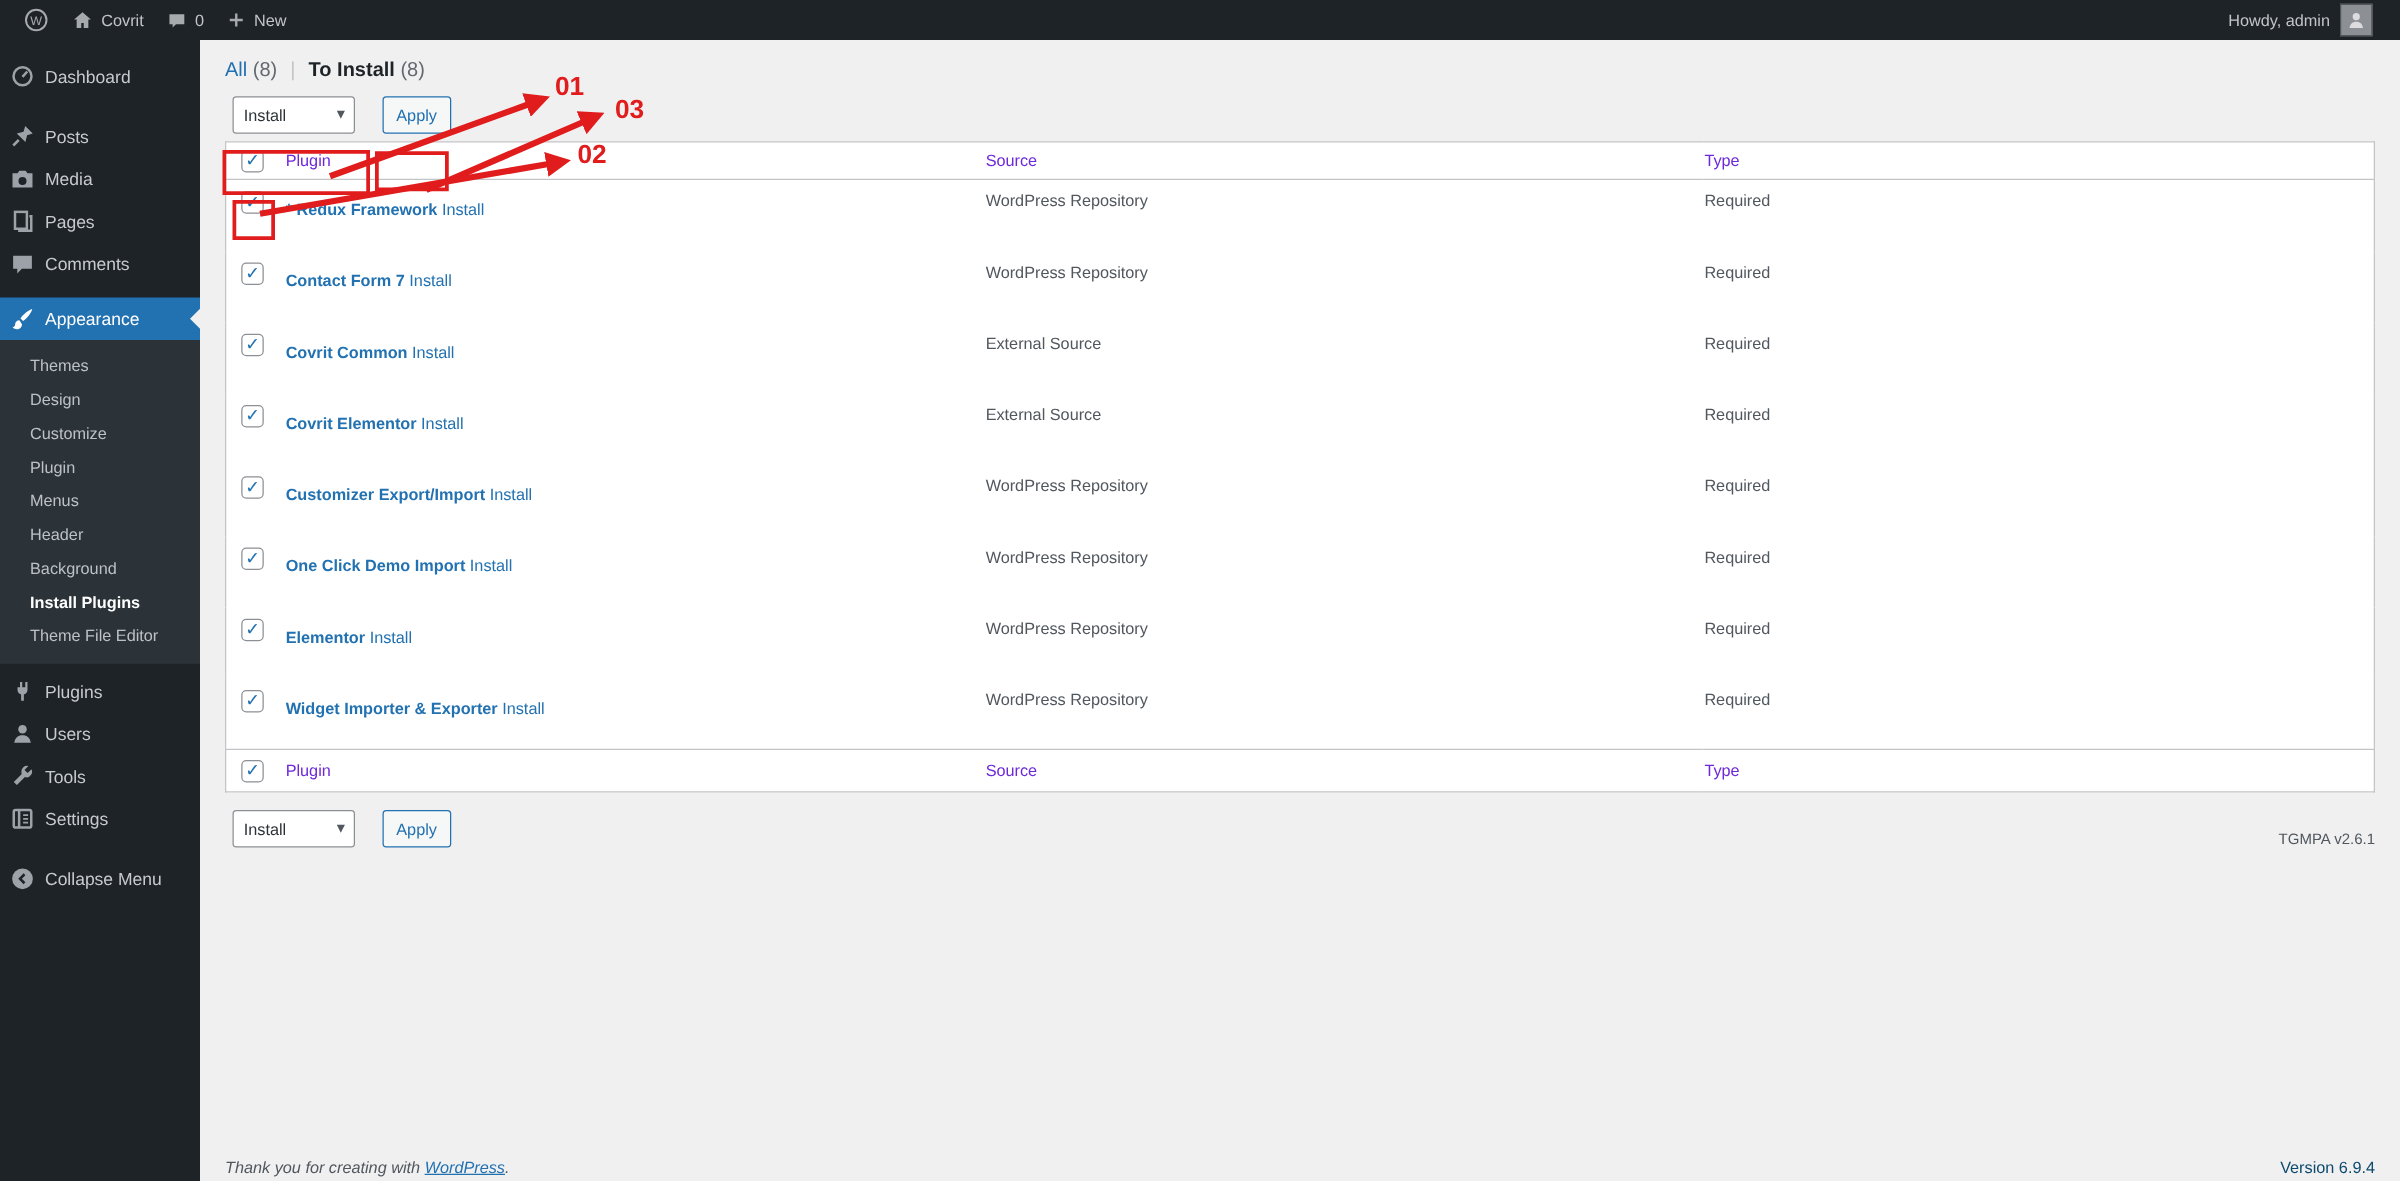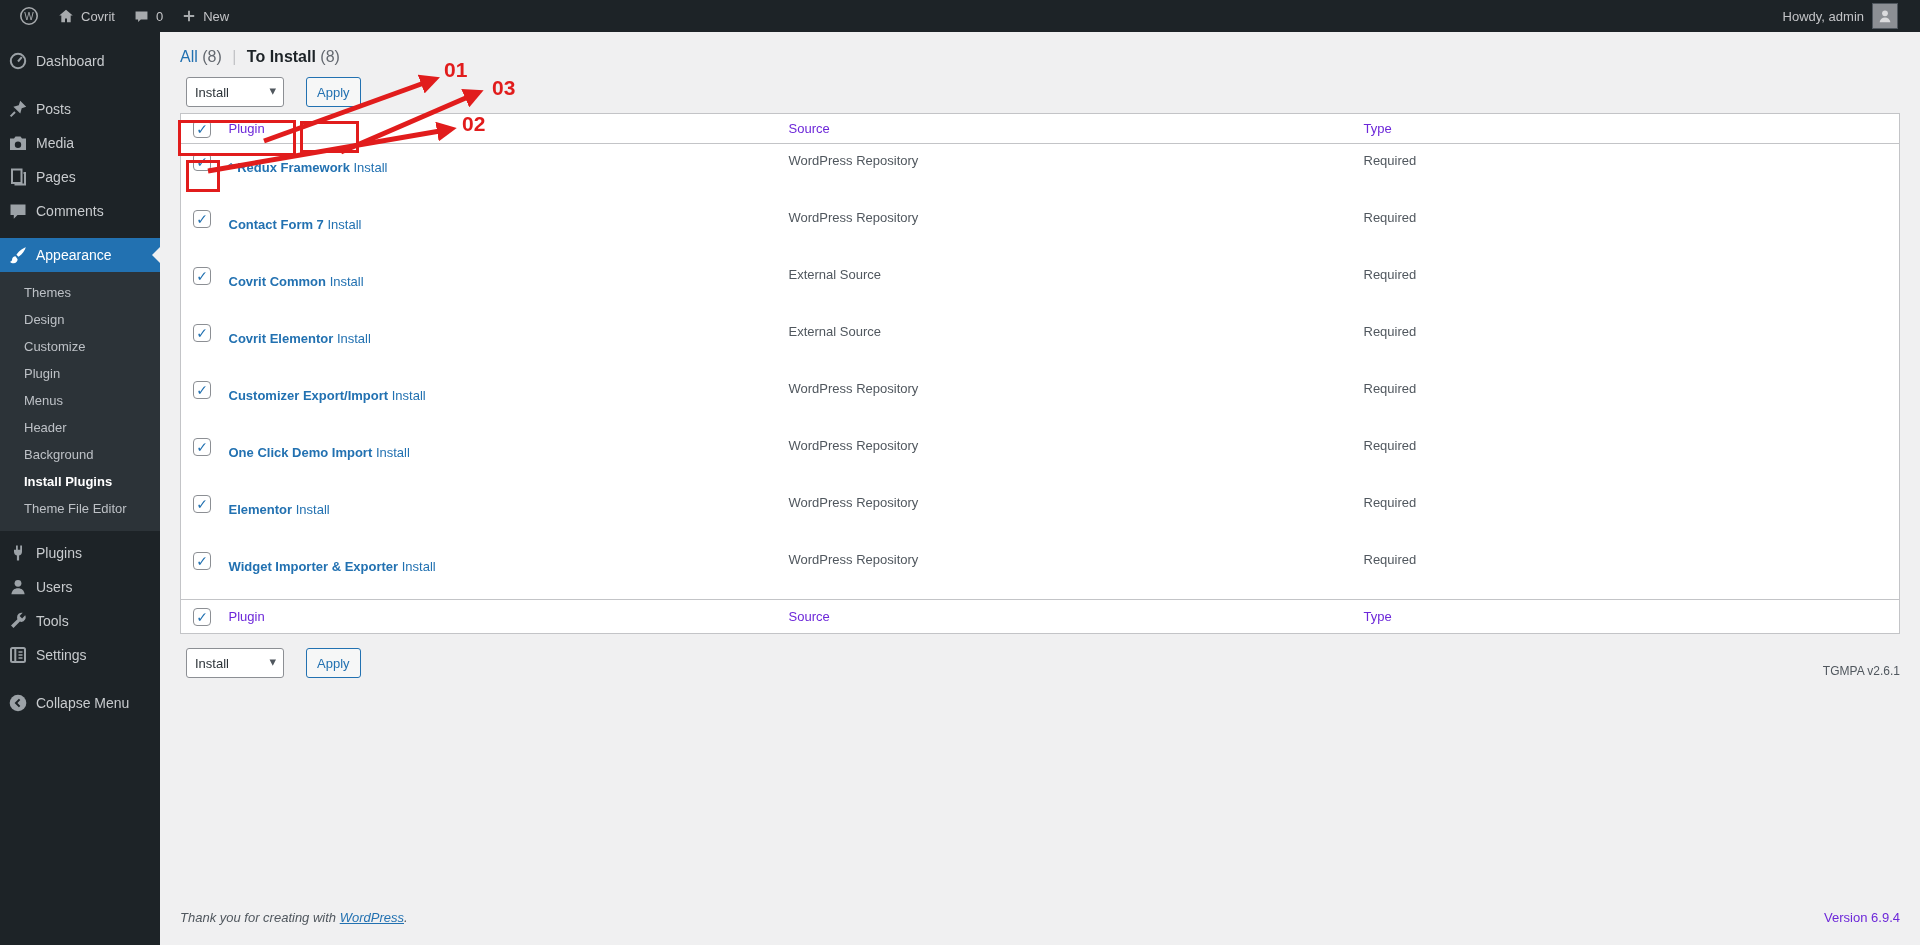--- a/index.html
+++ b/index.html
@@ -86,26 +86,26 @@
   .src, .typ { color:#50575e; }
   .chk {
     width:18px; height:18px; border:1px solid #8c8f94; border-radius:4px; background:#fff;
     display:inline-flex; align-items:center; justify-content:center; cursor:pointer;
     color:#2271b1; font-size:14px; font-weight:bold; line-height:1;
   }
   .chk::after { content:"\2713"; font-family:"DejaVu Sans", sans-serif; }
 
   
   #footer {
-    position:absolute; left:20px; right:20px; bottom:20px; display:flex;
+    position:absolute; left:20px; right:20px; bottom:4px; display:flex;
     justify-content:space-between; font-size:13px; color:#50575e;
   }
   .thanks { font-style:italic; }
   .thanks a { color:#2271b1; font-style:italic; cursor:pointer; }
-  .wpver { color:#6d28d9; }
+  .wpver { color:#0c4a6e; }
 
   
   #annotations { position:absolute; top:0; left:0; width:1920px; height:945px; pointer-events:none; z-index:60;text-align:right; }
   .redbox { position:absolute; border:3px solid #e11c1c; }
   .rb-select   { left:178px; top:120px; width:118px; height:36px; }
   .rb-apply    { left:300px; top:121px; width:59px;  height:32px; }
   .rb-checkbox { left:186px; top:160px; width:34px;  height:32px; }
   .alabel { position:absolute; color:#e11c1c; font-size:21px; font-weight:bold; }
   .al-01 { left:444px; top:58px; } .al-03 { left:492px; top:76px; } .al-02 { left:462px; top:112px; }
 </style>

